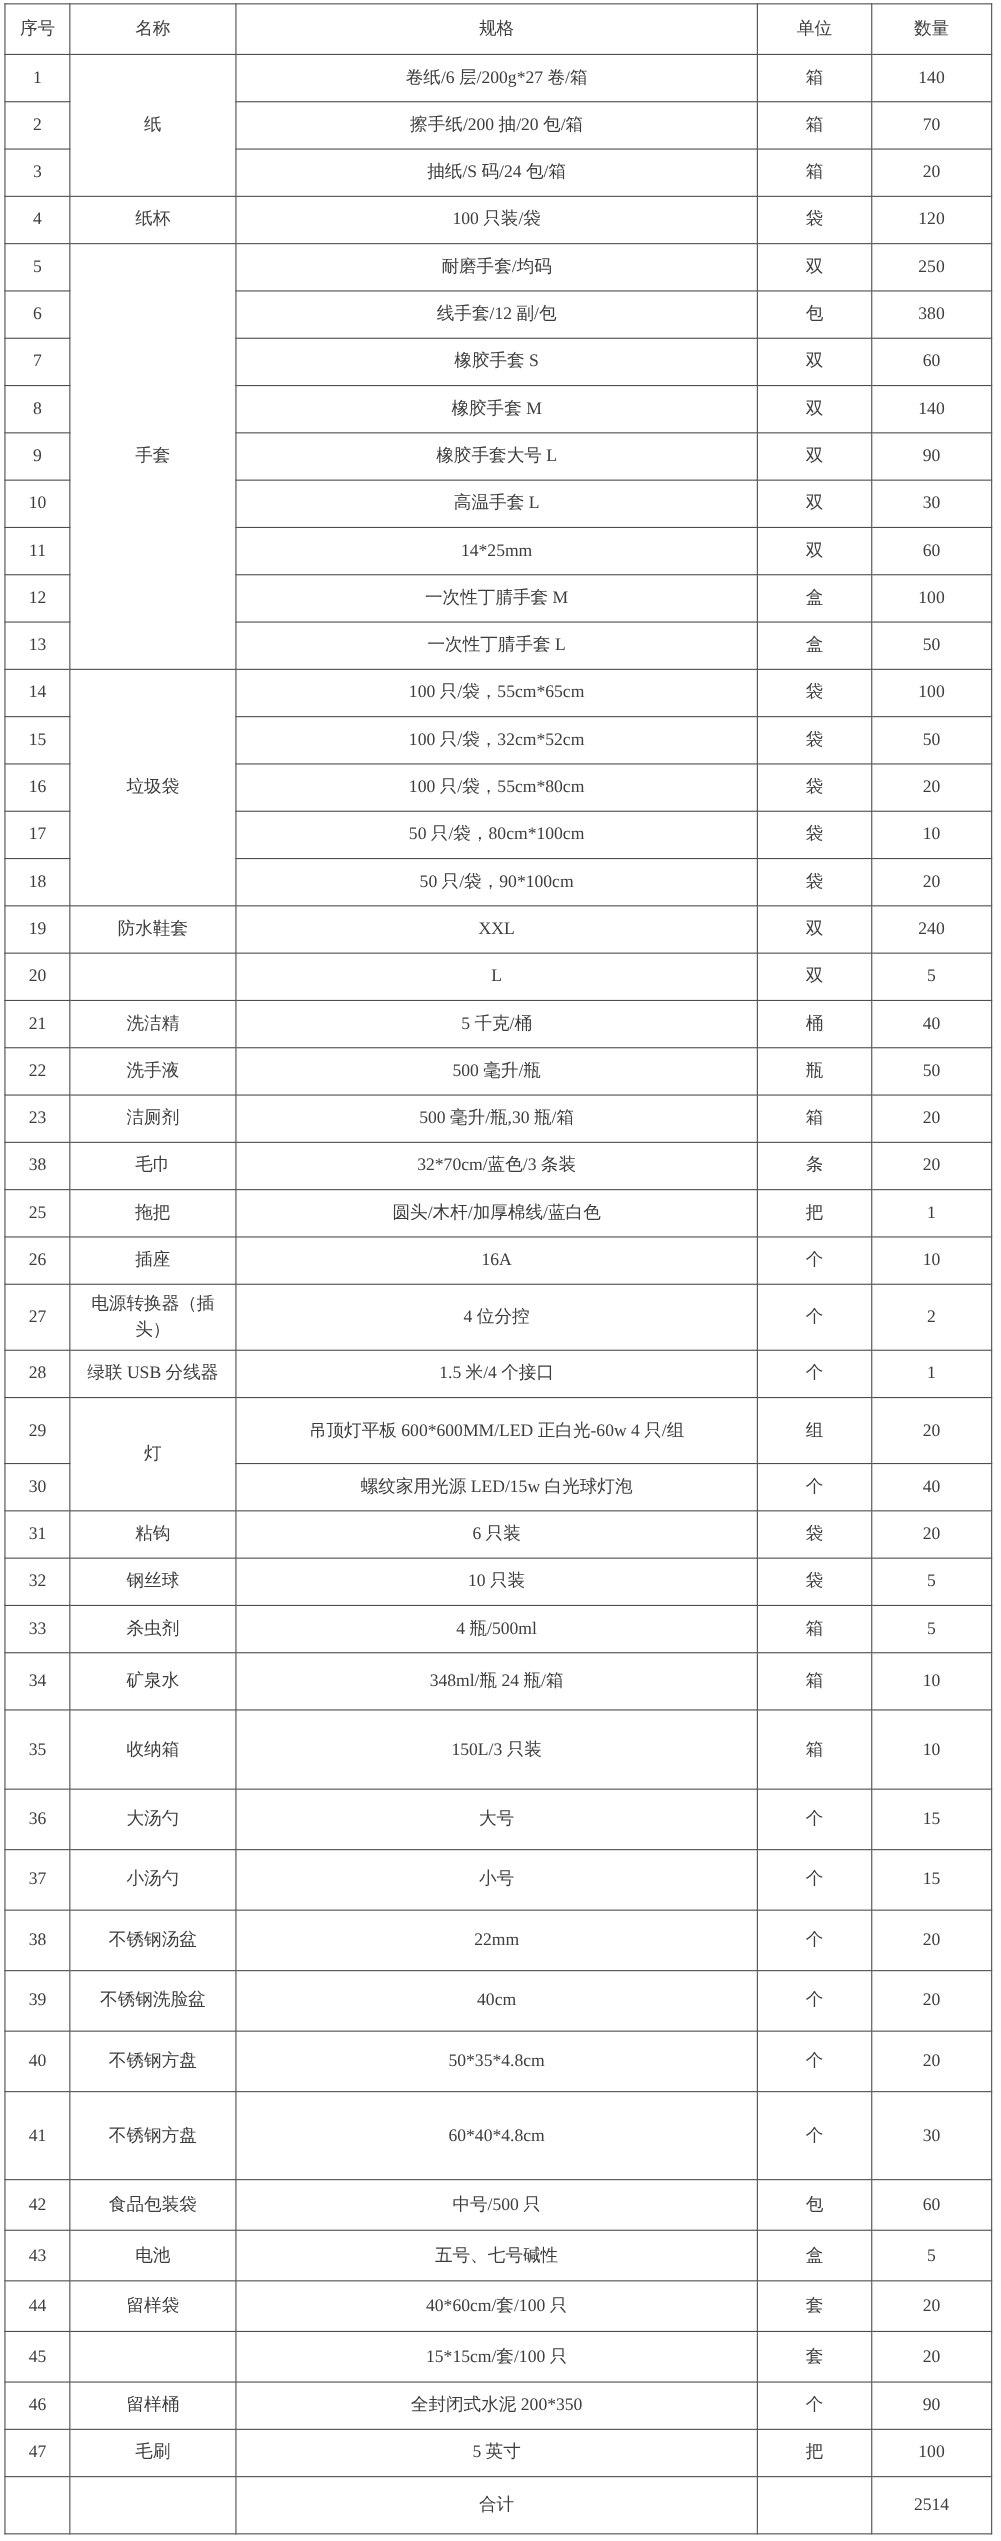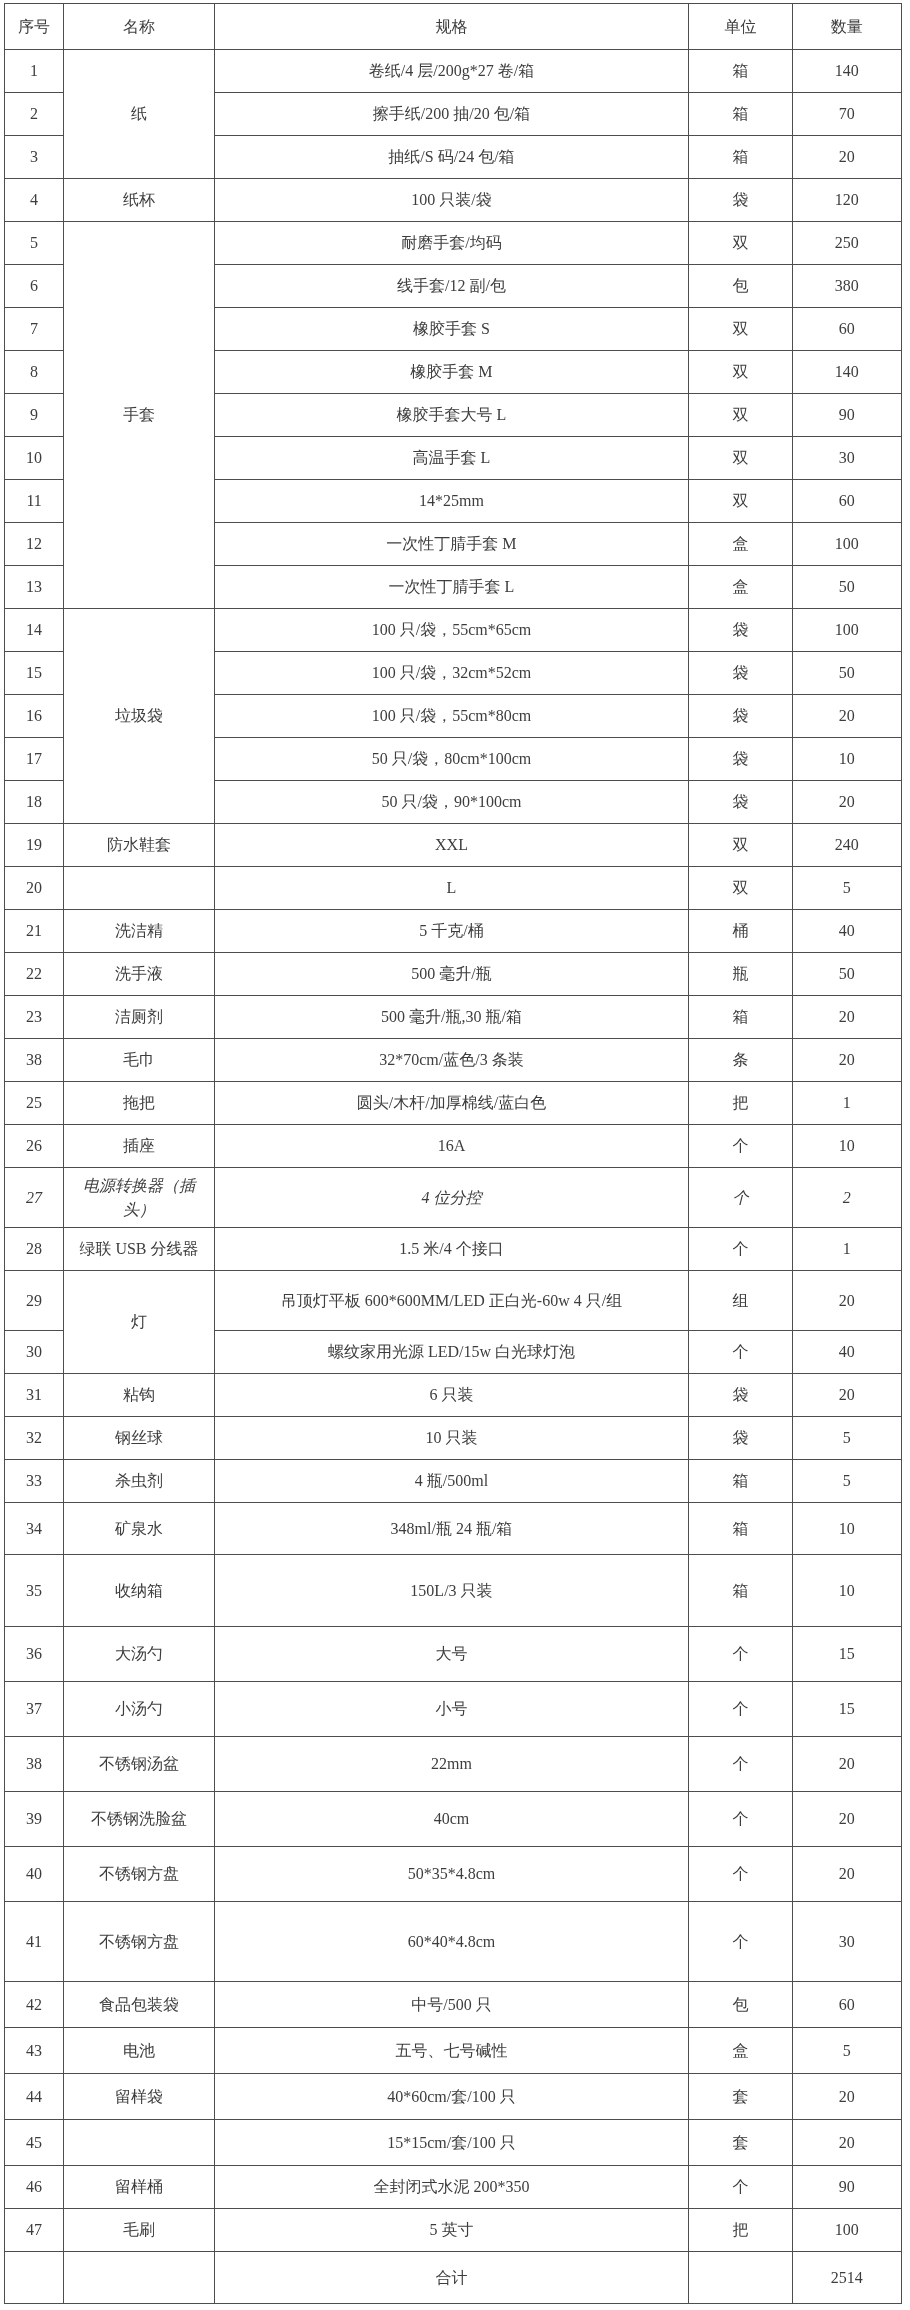--- a/index.html
+++ b/index.html
@@ -33,21 +33,21 @@
     word-break: break-word;
   }
   col.c-no   { width: 59px; }
   col.c-name { width: 150px; }
   col.c-spec { width: 473px; }
   col.c-unit { width: 103px; }
   col.c-qty  { width: 109px; }
 
   thead tr { height: 46px; }
   tbody tr { height: 43px; }
-  tbody tr:nth-child(27) { height: 60px; font-style: italic; }
+  tbody tr:nth-child(27) { height: 60px; }
   tbody tr:nth-child(29) { height: 60px; font-family: Liberation Serif, serif; }
   tbody tr:nth-child(34) { height: 52px; }
   tbody tr:nth-child(35) { height: 72px; }
   tbody tr:nth-child(36),
   tbody tr:nth-child(37),
   tbody tr:nth-child(38),
   tbody tr:nth-child(39),
   tbody tr:nth-child(40) { height: 55px; }
   tbody tr:nth-child(41) { height: 80px; }
   tbody tr:nth-child(42),
@@ -74,21 +74,21 @@
         <th>名称</th>
         <th>规格</th>
         <th>单位</th>
         <th>数量</th>
       </tr>
     </thead>
     <tbody>
         <tr>
           <td>1</td>
           <td rowspan="3">纸</td>
-          <td>卷纸/4 层/200g*27 卷/箱</td>
+          <td>卷纸/6 层/200g*27 卷/箱</td>
           <td>箱</td>
           <td>140</td>
         </tr>
         <tr>
           <td>2</td>
           <td>擦手纸/200 抽/20 包/箱</td>
           <td>箱</td>
           <td>70</td>
         </tr>
         <tr>

